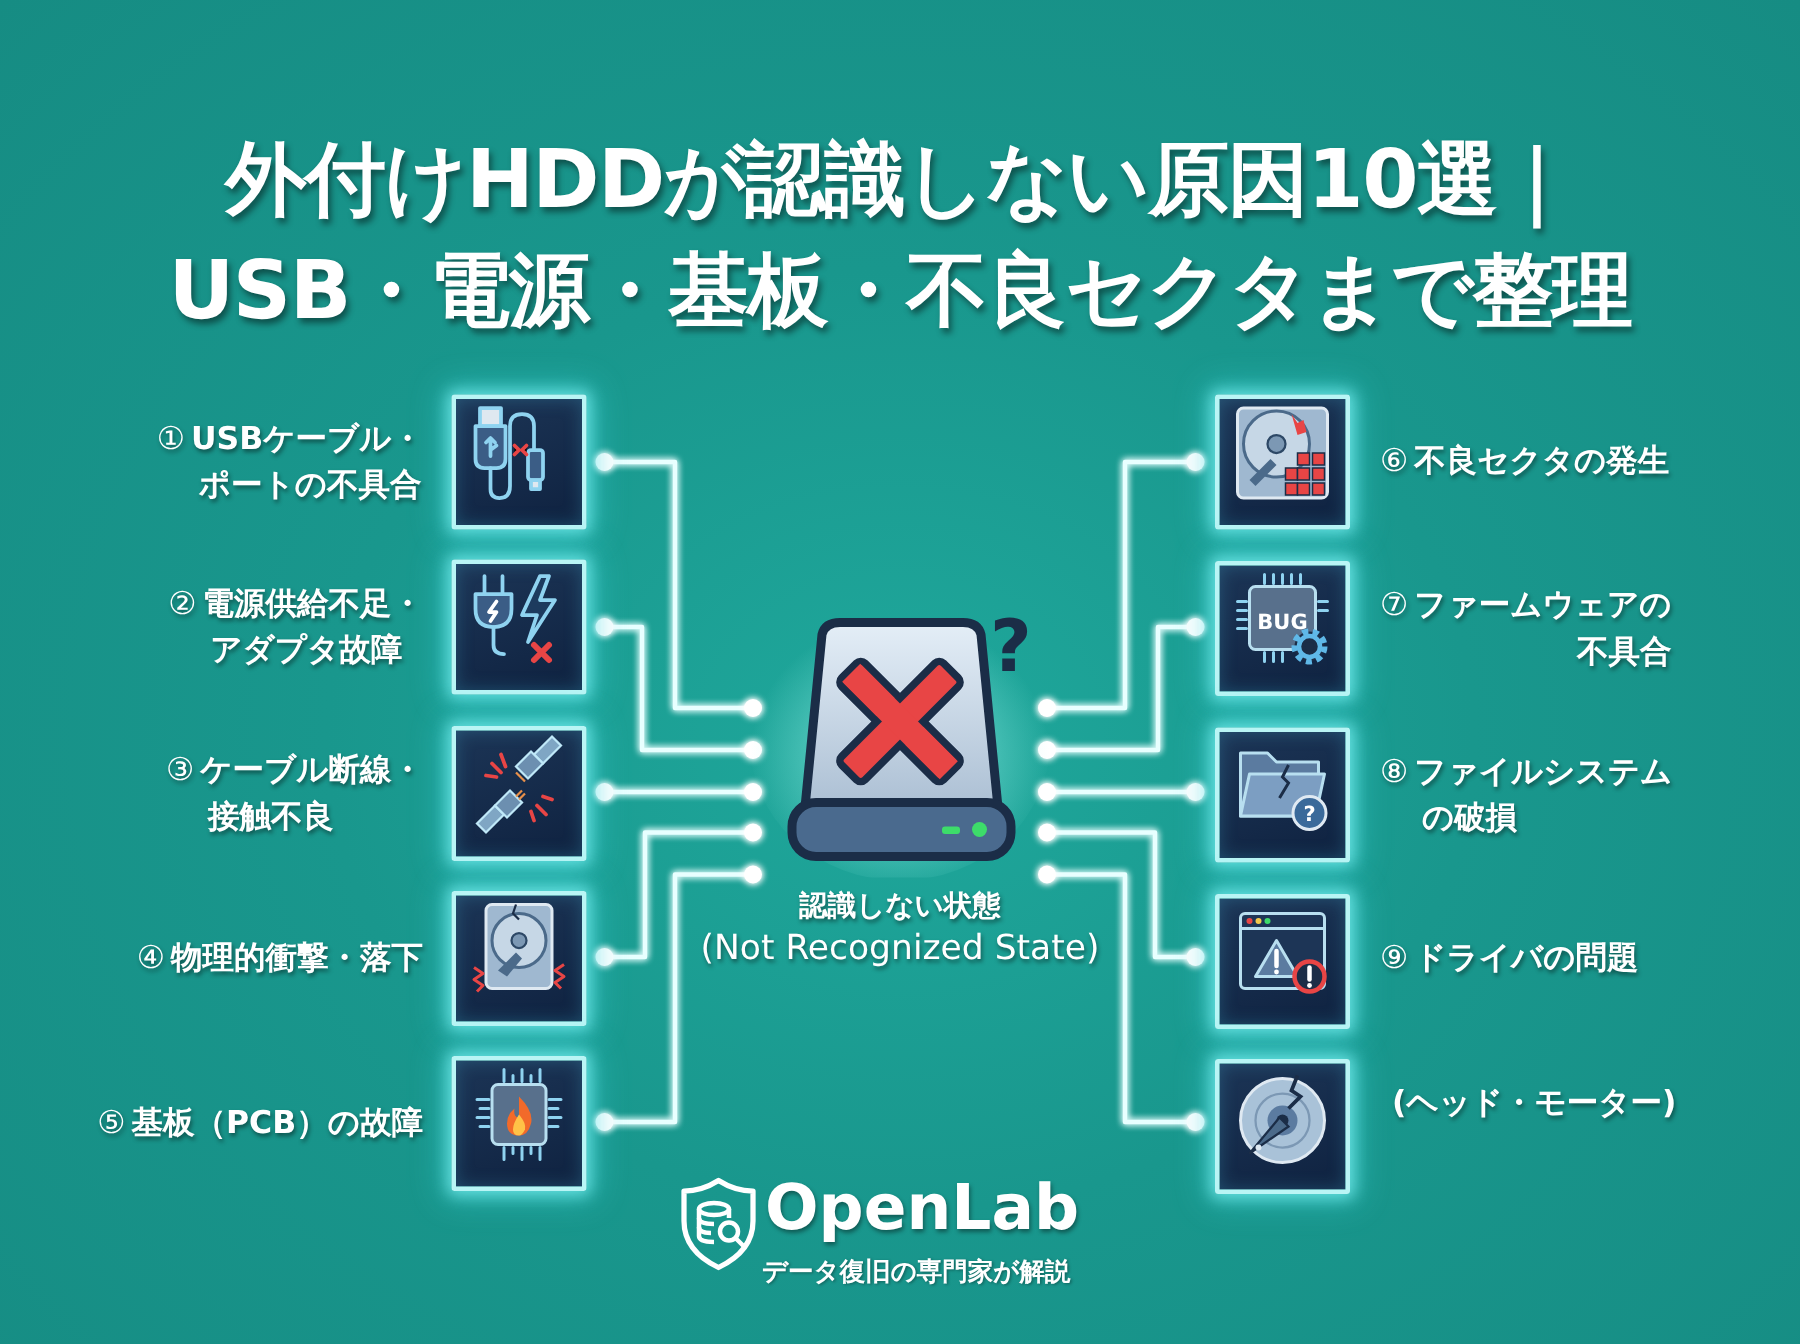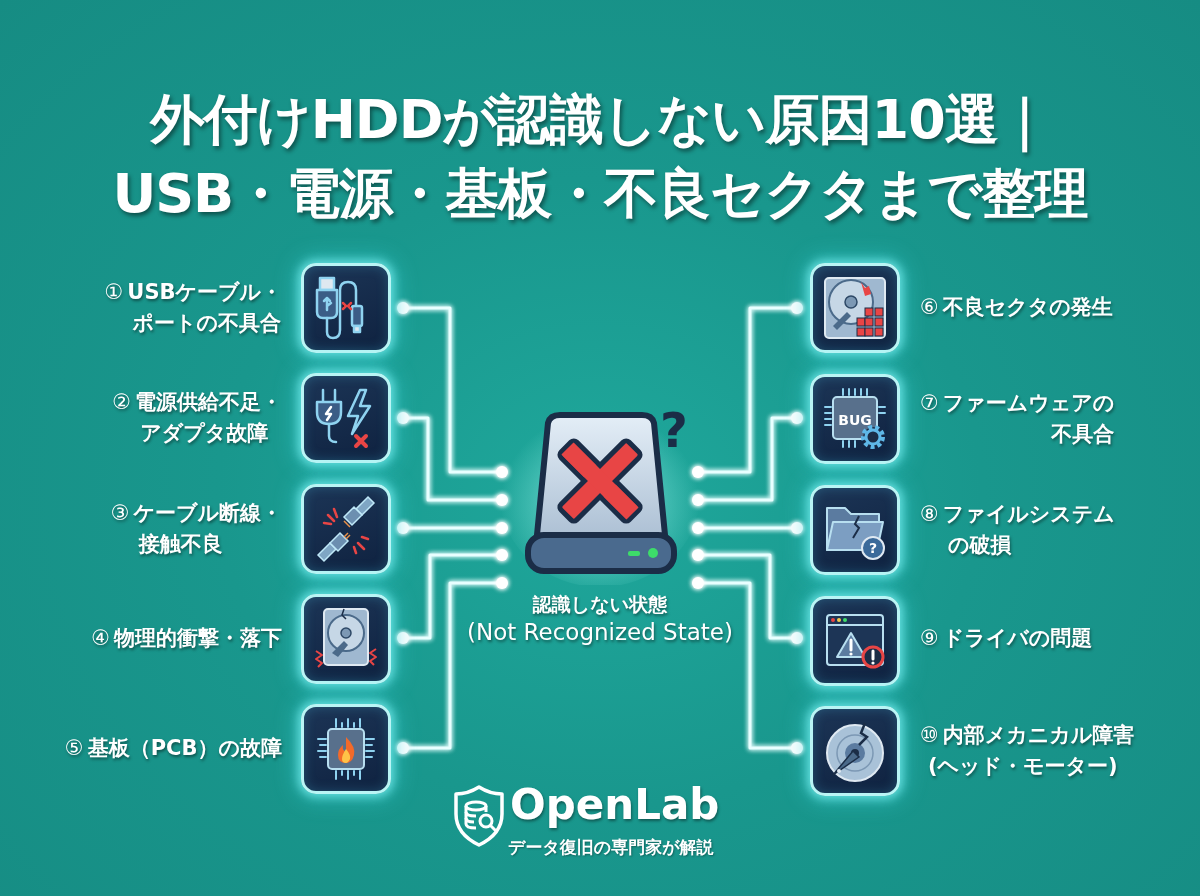--- a/index.html
+++ b/index.html
@@ -16,25 +16,25 @@
     text-shadow: 2px 3px 4px rgba(0,0,0,0.45);
     white-space: nowrap;
   }
   .title.l1 { top: 84px; }
   .title.l2 { top: 158px; }
 
   svg.wires { position: absolute; left: 0; top: 0; }
 
   .box {
     position: absolute; width: 90px; height: 90px;
-    border-radius: 15px;
+    border-radius: 2px;
     background: linear-gradient(160deg, #1c3556 0%, #0f2240 100%);
     border: 3px solid #b9f5f5;
     box-shadow: 0 0 10px 3px rgba(120,240,240,0.75), 0 0 22px 6px rgba(60,210,220,0.45), inset 0 0 12px rgba(80,200,230,0.25);
-    display: flex; align-items: center; justify-content: center;
+    display: flex; align-items: flex-start; justify-content: center;
   }
   .box svg { width: 72px; height: 72px; }
 
   .label {
     position: absolute; font-weight: bold; font-size: 21px; line-height: 31px;
     text-shadow: 1px 2px 3px rgba(0,0,0,0.45);
     white-space: nowrap;
   }
   .label .num { display: inline-block; margin-right: 4px; font-weight: normal; font-size: 21px; }
 
@@ -315,21 +315,20 @@
     <circle cx="36" cy="38" r="28" fill="#a9c2d8" stroke="#dfe9f2" stroke-width="2"></circle>
     <circle cx="36" cy="38" r="18" fill="none" stroke="#7c98b4" stroke-width="1.5"></circle>
     <circle cx="36" cy="38" r="10" fill="#5b7ba0"></circle>
     <circle cx="36" cy="38" r="4" fill="#1b2d47"></circle>
     <path d="M46 8 L42 18 L48 22 L40 30" fill="none" stroke="#1b2d47" stroke-width="2.5"></path>
     <path d="M14 60 L34 36 L40 42 Z" fill="#4b6a8a" stroke="#1b2d47" stroke-width="1.5"></path>
     <circle cx="20" cy="56" r="2" fill="#dfe9f2"></circle>
   </svg>
 </div>
 <div class="label" style="left:920px;top:720px;">
-  <div><span class="num">⑩</span><span>内部メカニカル障害</span></div>
   <div style="padding-left:8px;">(ヘッド・モーター)</div>
 </div>
 
 <div class="logo-wrap">
   <svg style="position:absolute;left:2px;top:2px;" width="54" height="64" viewBox="0 0 54 64">
     <path d="M27 3 Q38 10 50 10 V30 Q50 50 27 61 Q4 50 4 30 V10 Q16 10 27 3 Z" fill="none" stroke="#ffffff" stroke-width="3.5" stroke-linejoin="round"></path>
     <g fill="none" stroke="#ffffff" stroke-width="3">
       <ellipse cx="24" cy="22" rx="10" ry="4"></ellipse>
       <path d="M14 22 V40 Q14 44 24 44 M34 22 V28"></path>
       <path d="M14 28 Q14 32 24 32 M14 34 Q14 38 22 38"></path>

